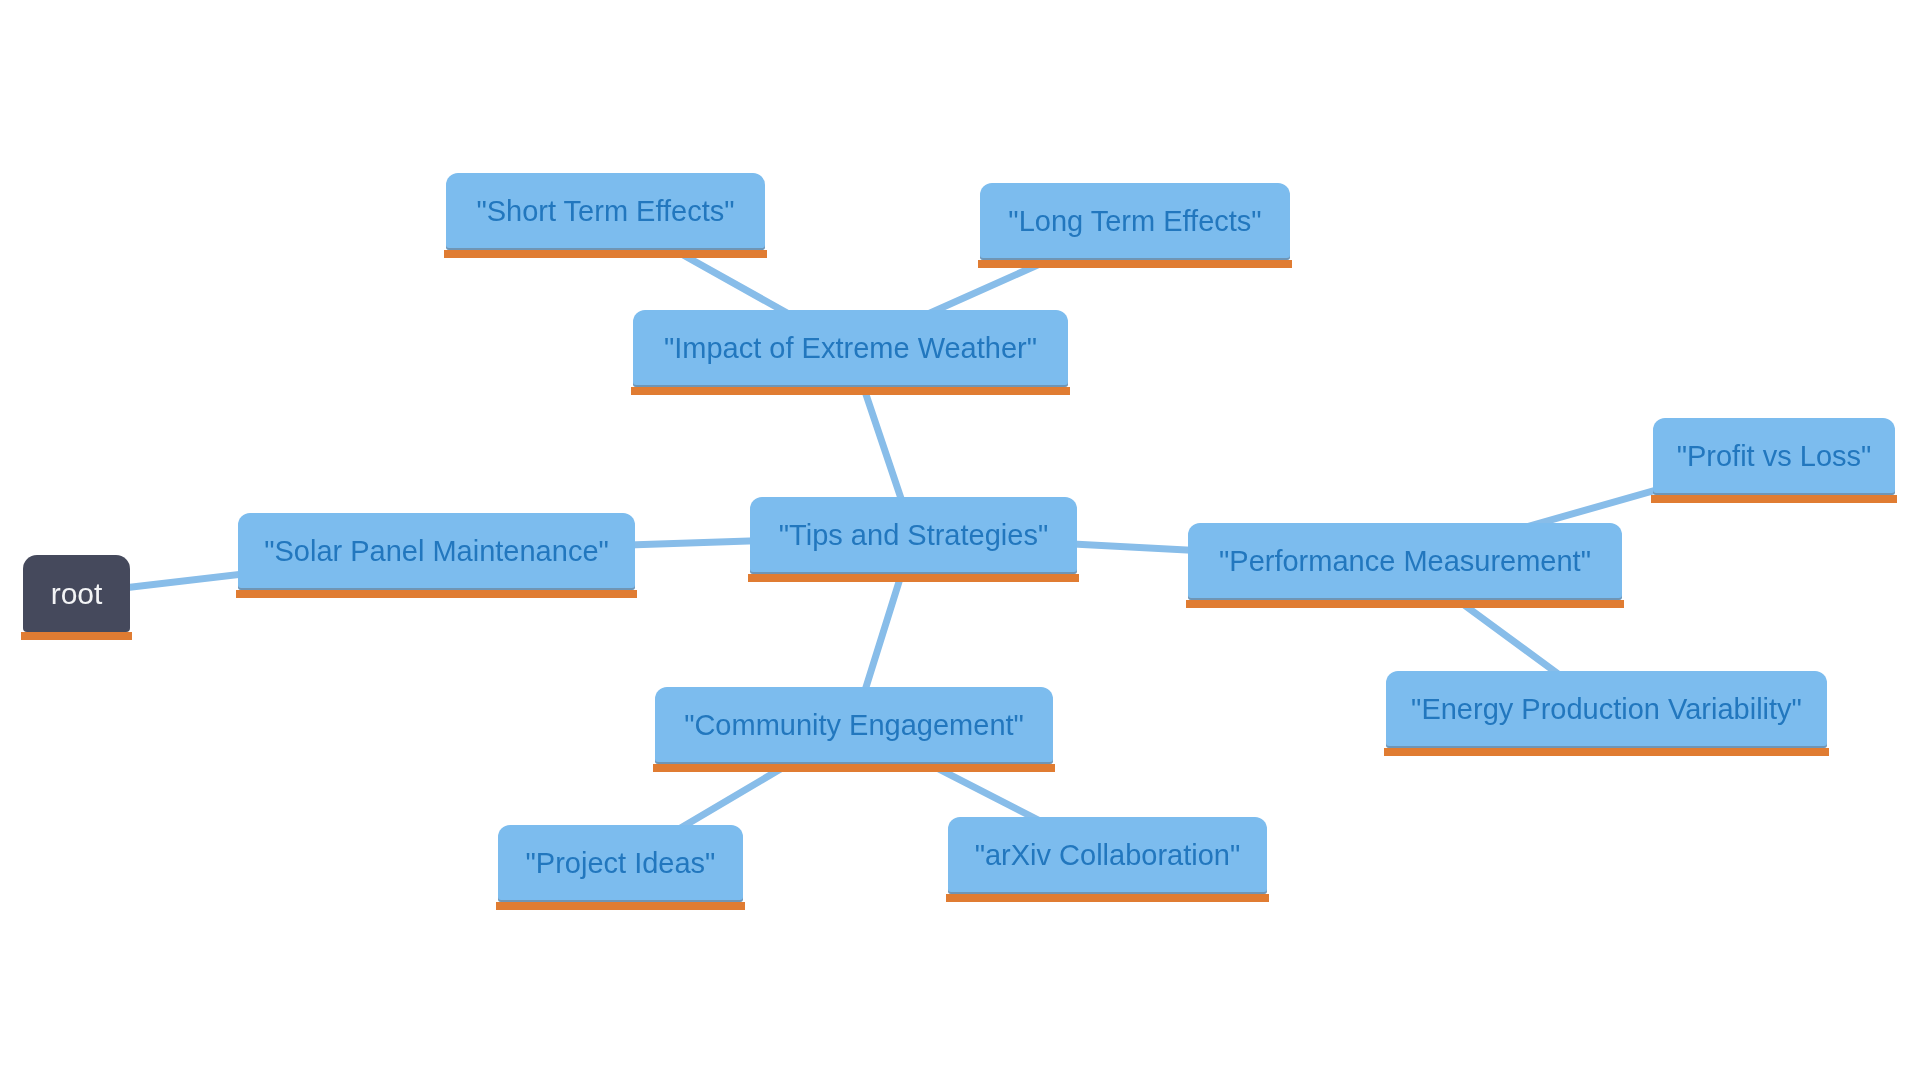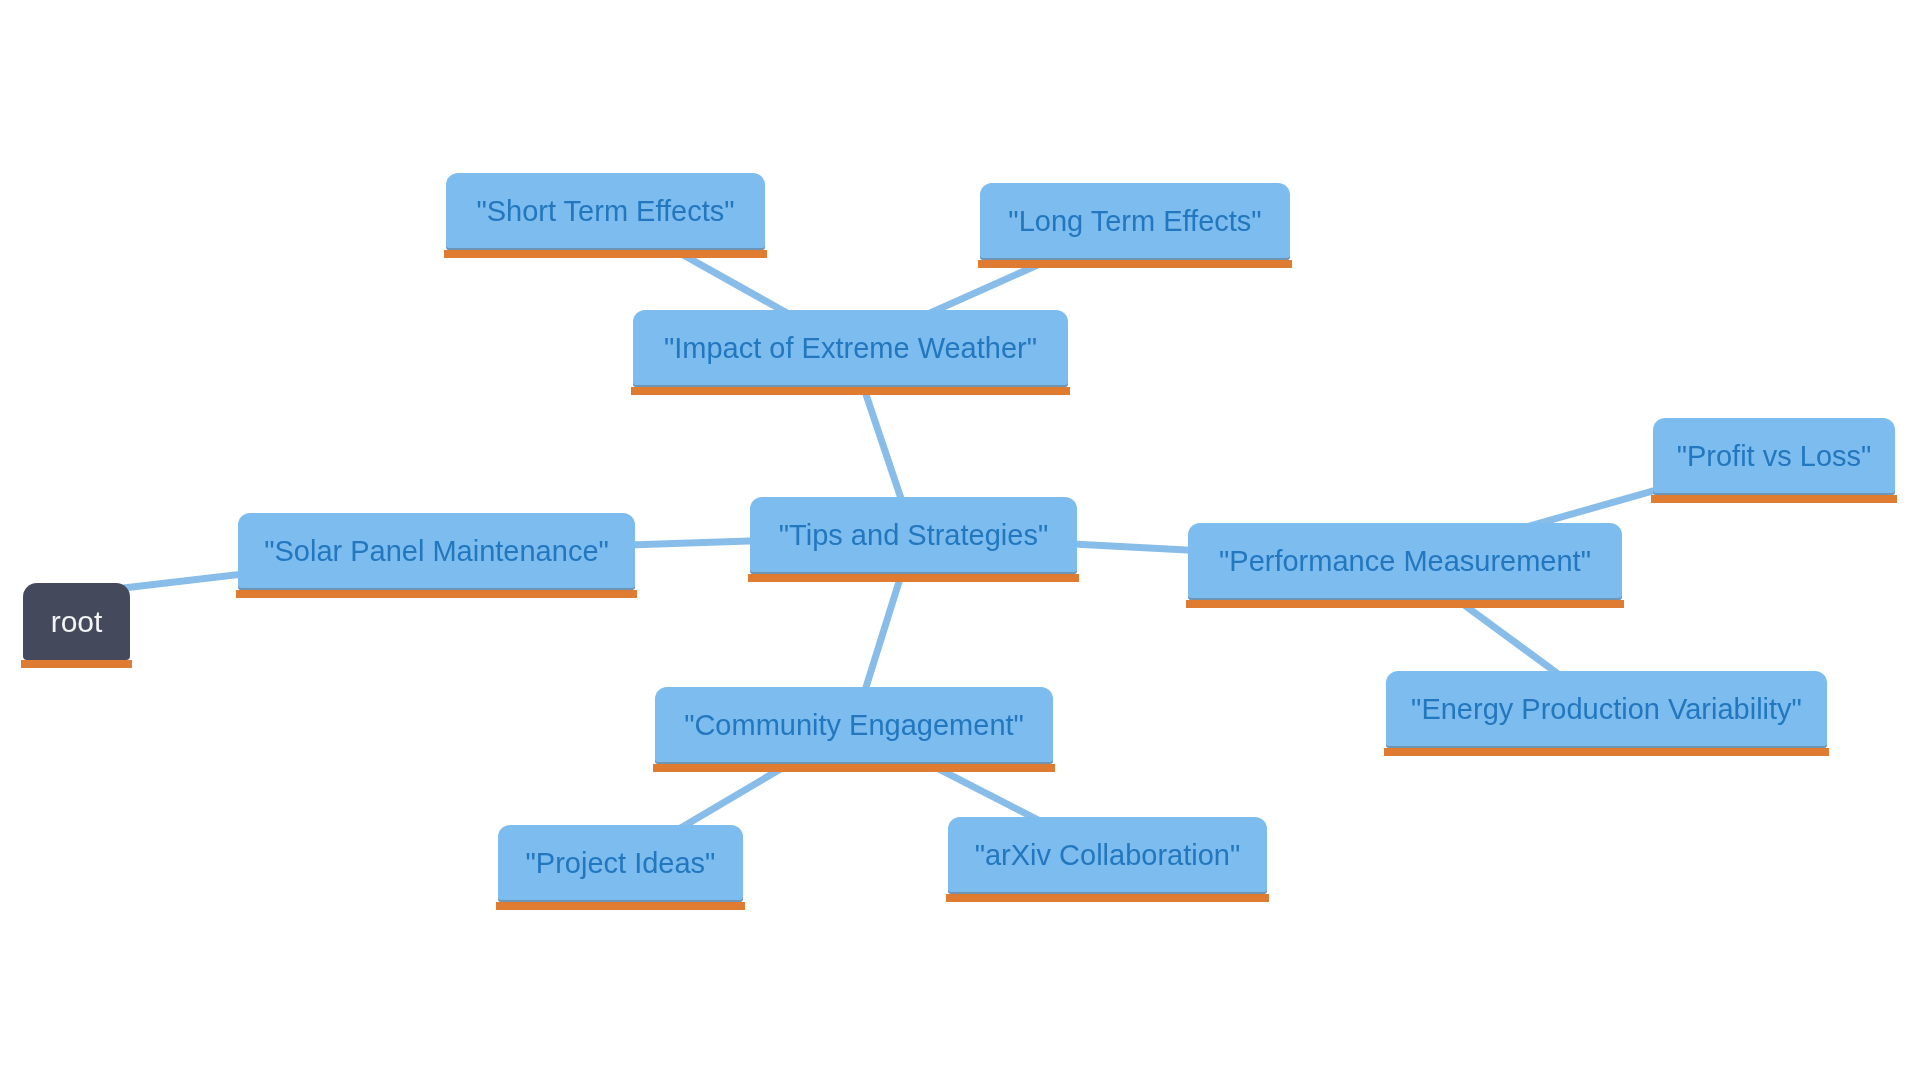--- a/index.html
+++ b/index.html
@@ -72,21 +72,21 @@
       <line x1="913.5" y1="535.5" x2="850.5" y2="348.5" class="edge"></line>
       <line x1="850.5" y1="348.5" x2="605.5" y2="211.5" class="edge"></line>
       <line x1="850.5" y1="348.5" x2="1135" y2="221.5" class="edge"></line>
       <line x1="913.5" y1="535.5" x2="1405" y2="561.5" class="edge"></line>
       <line x1="1405" y1="561.5" x2="1774" y2="456.5" class="edge"></line>
       <line x1="1405" y1="561.5" x2="1606.5" y2="709.5" class="edge"></line>
       <line x1="913.5" y1="535.5" x2="854" y2="725.5" class="edge"></line>
       <line x1="854" y1="725.5" x2="620.5" y2="863.5" class="edge"></line>
       <line x1="854" y1="725.5" x2="1107.5" y2="855.5" class="edge"></line>
     </svg>
-<div class="node root" style="left: 23px; top: 555px; width: 107px; height: 77px; margin-top: 28px;">
+<div class="node root" style="left: 23px; top: 555px; width: 107px; height: 77px;">
       <span class="node-label">root</span>
     </div>
     <div class="node branch" style="left: 238px; top: 513px; width: 397px; height: 77px;">
       <span class="node-label">"Solar Panel Maintenance"</span>
     </div>
     <div class="node branch" style="left: 750px; top: 497px; width: 327px; height: 77px;">
       <span class="node-label">"Tips and Strategies"</span>
     </div>
     <div class="node branch" style="left: 633px; top: 310px; width: 435px; height: 77px;">
       <span class="node-label">"Impact of Extreme Weather"</span>

